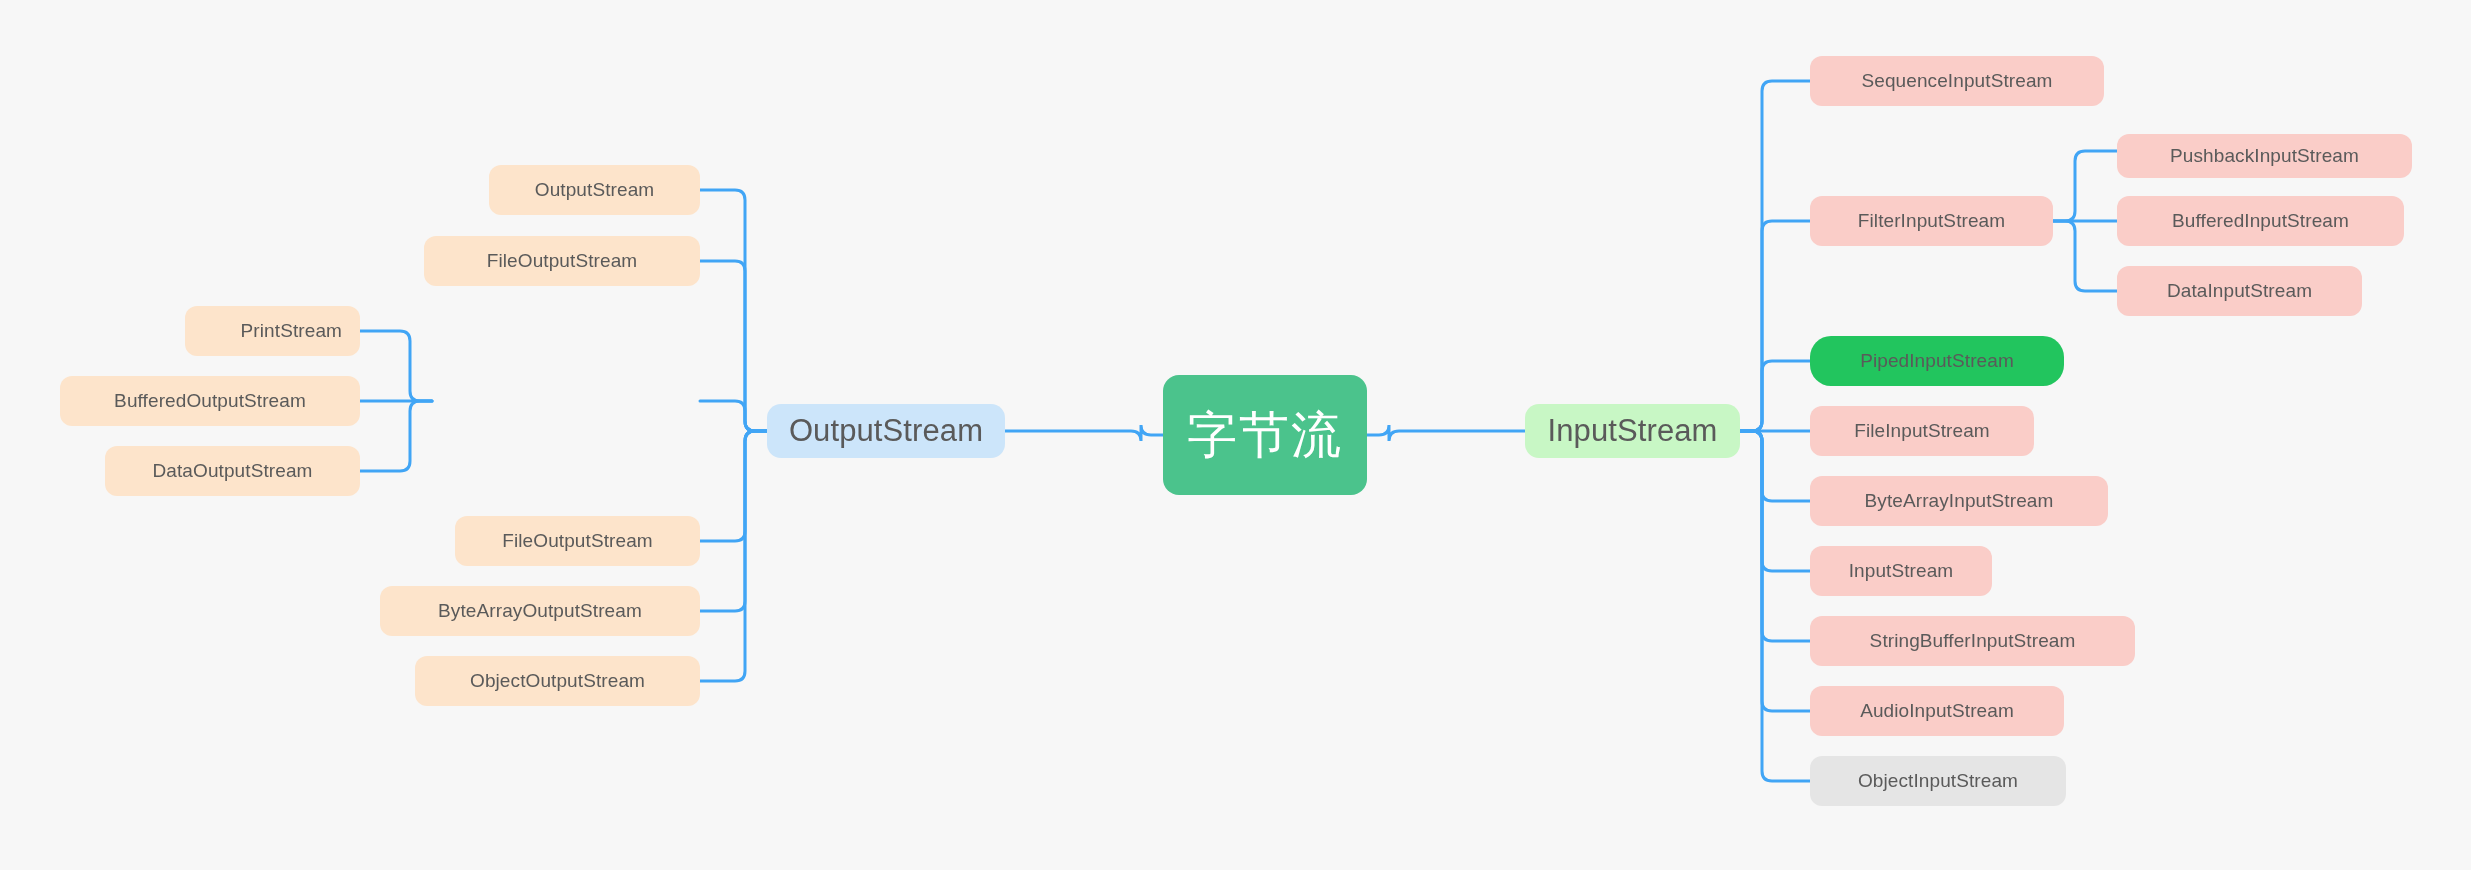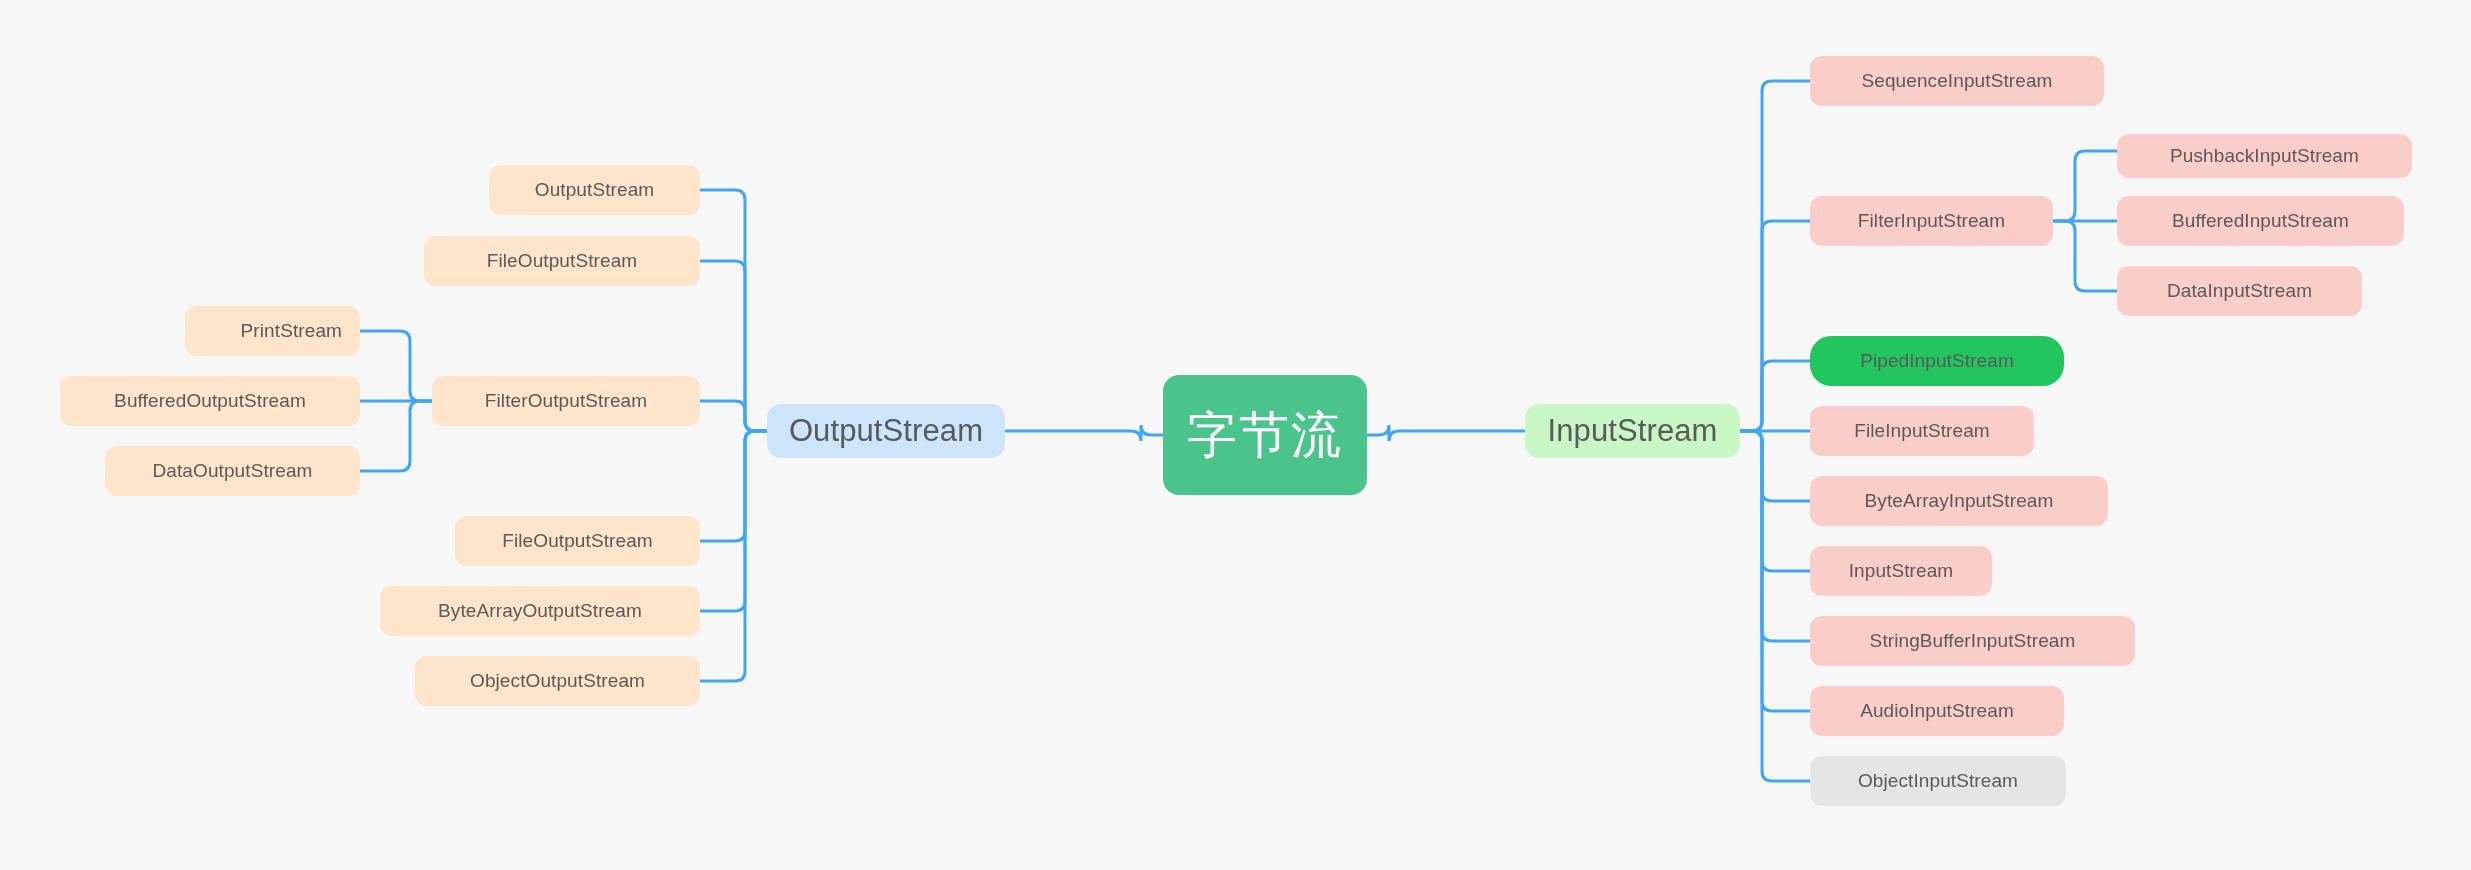--- a/index.html
+++ b/index.html
@@ -65,23 +65,20 @@
     </div>
     <div class="node n-blue" style="left: 767px; top: 404px; width: 238px; height: 54px; background: rgb(204, 229, 250);">
       <span>OutputStream</span>
     </div>
     <div class="node n-leaf n-peach" style="left: 489px; top: 165px; width: 211px; height: 50px; background: rgb(253, 228, 203);">
       <span>OutputStream</span>
     </div>
     <div class="node n-leaf n-peach" style="left: 424px; top: 236px; width: 276px; height: 50px; background: rgb(253, 228, 203);">
       <span>FileOutputStream</span>
     </div>
-    <div class="node n-leaf n-peach" style="left: 432px; top: 376px; width: 268px; height: 50px; background: rgb(253, 228, 203);">
-      <span>FilterOutputStream</span>
-    </div>
     <div class="node n-leaf n-peach" style="left: 185px; top: 306px; width: 175px; height: 50px; background: rgb(253, 228, 203); justify-content: flex-end;">
       <span>PrintStream</span>
     </div>
     <div class="node n-leaf n-peach" style="left: 60px; top: 376px; width: 300px; height: 50px; background: rgb(253, 228, 203);">
       <span>BufferedOutputStream</span>
     </div>
     <div class="node n-leaf n-peach" style="left: 455px; top: 516px; width: 245px; height: 50px; background: rgb(253, 228, 203);">
       <span>FileOutputStream</span>
     </div>
     <div class="node n-leaf n-peach" style="left: 105px; top: 446px; width: 255px; height: 50px; background: rgb(253, 228, 203);">

